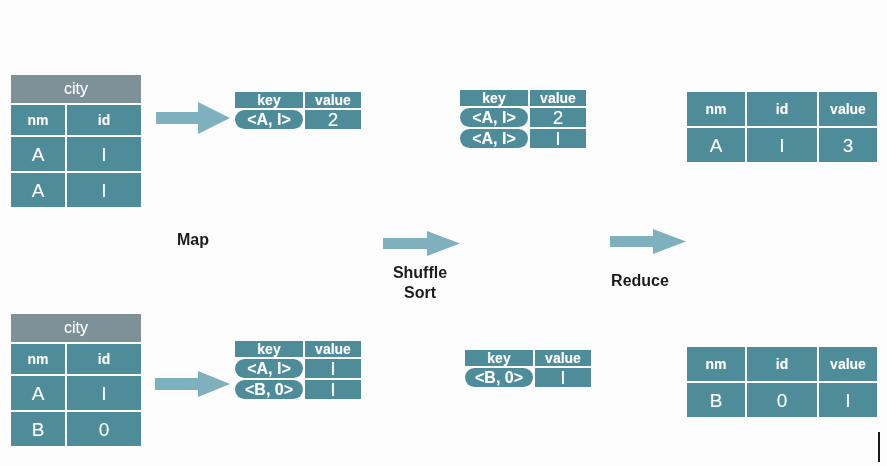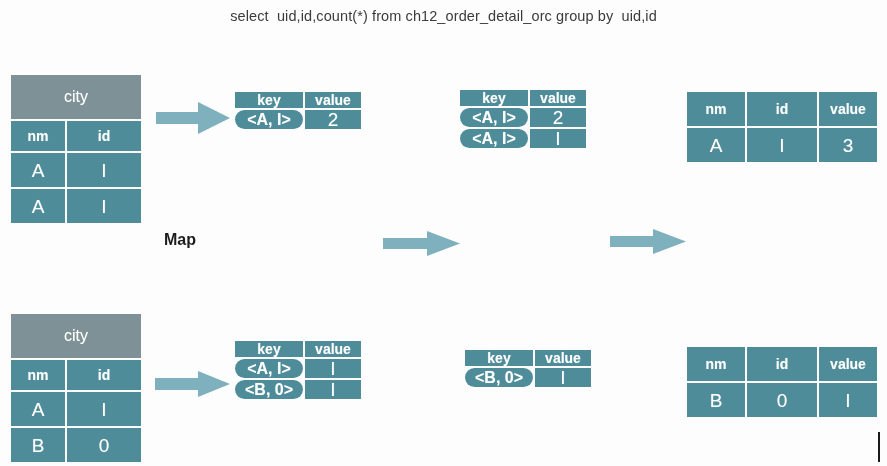--- a/index.html
+++ b/index.html
@@ -67,21 +67,21 @@
     font-weight: normal;
   }
   .dtable td.kv {
     font-size: 16px;
     font-weight: bold;
     border-radius: 12px;
   }
 
   
   .city-table { width: 132px; }
-  .city-table td.title { height: 44px; }
+  .city-table td.title { height: 28px; }
   .city-table td.hdr { height: 30px; }
   .city-table td.val { height: 34px; }
   .col-nm { width: 54px; }
   .col-id { width: 74px; }
 
   
   .kv-table { width: 128px; }
   .kv-table td { height: 16px; }
   .col-key { width: 68px; }
   .col-value { width: 56px; }
@@ -115,21 +115,20 @@
     position: absolute;
     width: 2px;
     background: #1a1a1a;
   }
 </style>
 </head>
 <body>
 
 <div id="canvas">
 
-  <div class="sql-caption">select  uid,id,count(*) from ch12_order_detail_orc group by  uid,id</div>
 
   <table class="dtable city-table" style="left:9px; top:73px;">
     <colgroup>
         <col class="col-nm">
         <col class="col-id">
       </colgroup>
     <tbody>
         <tr>
       <td class="title" colspan="2">city</td>
     </tr>
@@ -205,35 +204,38 @@
       <td class="hdr">value</td>
     </tr>
     <tr>
       <td class="val">A</td>
       <td class="val">I</td>
       <td class="val">3</td>
     </tr>
   </tbody>
     </table>
 
-  <div class="stage-label" style="left:140px; top:230px; width:80px;">Map</div>
+  <div class="stage-label" style="left:153px; top:230px; width:80px;">Map</div>
 
   <div class="arrow" style="left:383px; top:231px;">
     <svg width="77" height="25" viewBox="0 0 77 25">
       <path d="M0 7 H44 V0 L77 12.5 L44 25 V18 H0 Z" fill="#7fb0bd"></path>
     </svg>
   </div>
 
+  <div class="stage-label" style="left:375px; top:263px; width:90px;">Shuffle
+Sort</div>
 
   <div class="arrow" style="left:610px; top:229px;">
     <svg width="76" height="25" viewBox="0 0 76 25">
       <path d="M0 7 H43 V0 L76 12.5 L43 25 V18 H0 Z" fill="#7fb0bd"></path>
     </svg>
   </div>
 
+  <div class="stage-label" style="left:595px; top:271px; width:90px;">Reduce</div>
 
   <table class="dtable city-table" style="left:9px; top:312px;">
     <colgroup>
         <col class="col-nm">
         <col class="col-id">
       </colgroup>
     <tbody>
         <tr>
       <td class="title" colspan="2">city</td>
     </tr>

